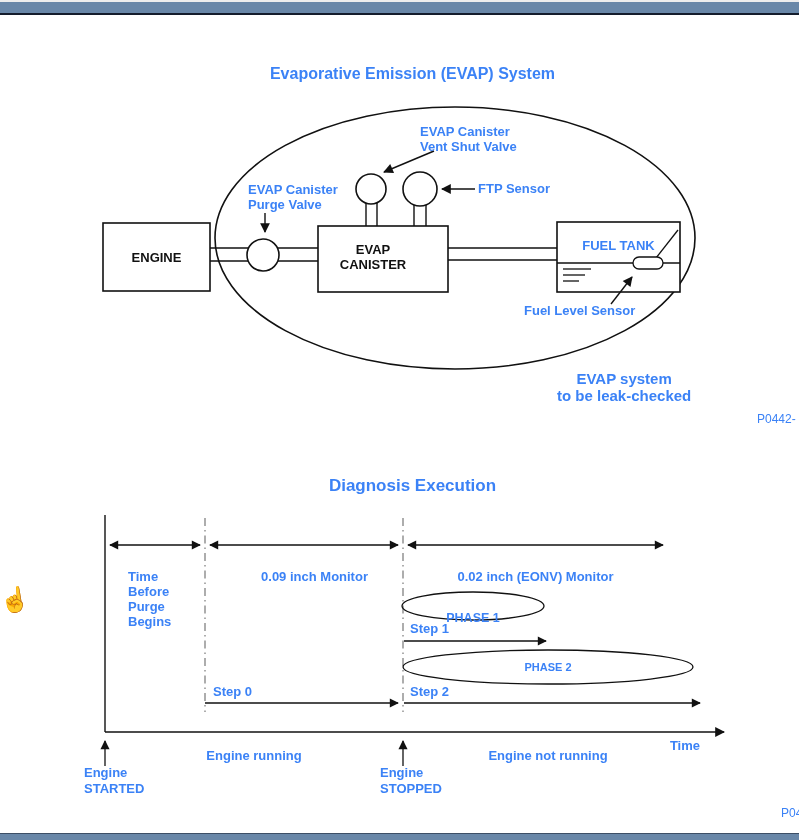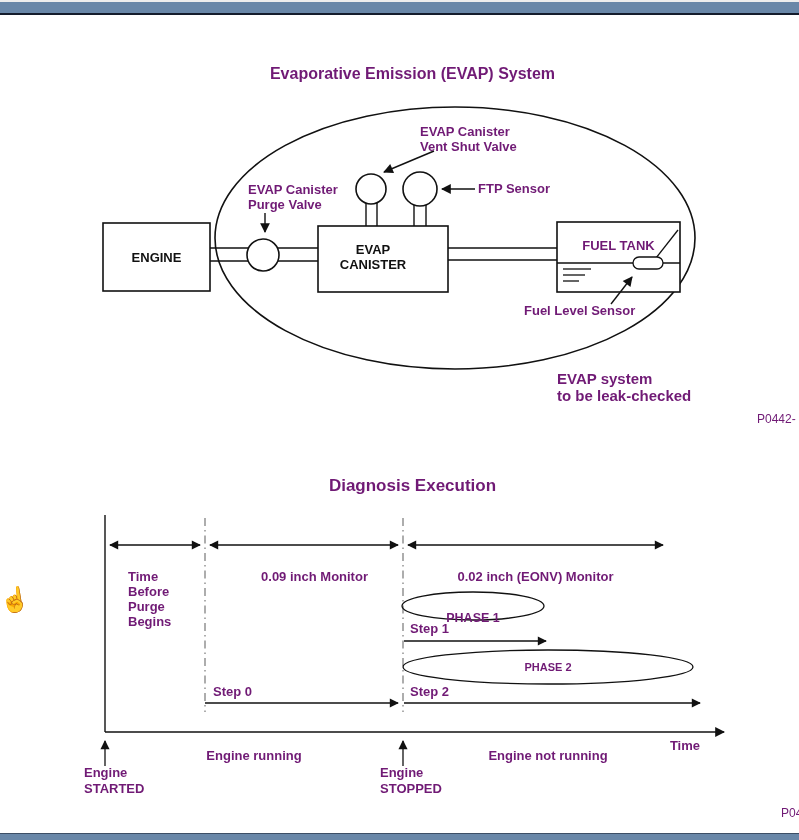--- a/index.html
+++ b/index.html
@@ -8,21 +8,21 @@
     background:#ffffff;
     font-family:"Liberation Sans",sans-serif;
   }
   .topbar-light{position:absolute;left:0;top:0;width:799px;height:2px;background:#ededed;}
   .topbar{position:absolute;left:0;top:2px;width:799px;height:11px;background:#6987a8;}
   .topbar-dark{position:absolute;left:0;top:13px;width:799px;height:2px;background:#141c2c;}
   .bottombar{position:absolute;left:0;top:833px;width:799px;height:7px;background:#6987a8;border-top:1px solid #3d4f66;}
   svg.canvas{position:absolute;left:0;top:0;}
   .lbl{
     position:absolute;font-weight:bold;font-size:13px;line-height:15px;
-    color:#701a75;white-space:pre-line;
+    color:#3b82f6;white-space:pre-line;
   }
   .ctr{text-align:center;}
   .rt{text-align:right;}
   .title{font-size:16px;line-height:19px;}
   .title2{font-size:17px;line-height:20px;}
   .big{font-size:15px;line-height:17px;}
   .code{font-weight:normal;font-size:12px;white-space:nowrap;}
   .boxlbl{display:flex;align-items:center;justify-content:center;position:absolute;font-weight:bold;color:#111;}
   .cursor{
     position:absolute;left:0px;top:586px;font-size:24px;color:#6f6f6f;
@@ -113,21 +113,21 @@
 <div class="lbl" style="left:420px;top:124px;">EVAP Canister
 Vent Shut Valve</div>
 <div class="lbl" style="left:248px;top:182px;">EVAP Canister
 Purge Valve</div>
 <div class="lbl" style="left:478px;top:181px;">FTP Sensor</div>
 <div class="boxlbl" style="left:103px;top:223px;width:107px;height:68px;font-size:13px;">ENGINE</div>
 <div class="boxlbl lbl ctr" style="left:318px;top:242px;width:110px;display:block;">EVAP
 CANISTER</div>
 <div class="lbl ctr" style="left:557px;top:238px;width:123px;">FUEL TANK</div>
 <div class="lbl" style="left:524px;top:303px;">Fuel Level Sensor</div>
-<div class="lbl big" style="left:557px;top:370px;">EVAP system
+<div class="lbl big" style="left:557px;top:370px;text-align:center;">EVAP system
 to be leak-checked</div>
 <div class="lbl code" style="left:757px;top:412px;">P0442-</div>
 
 <div class="lbl ctr title2" style="left:25px;top:476px;width:775px;">Diagnosis Execution</div>
 <div class="lbl" style="left:128px;top:569px;">Time
 Before
 Purge
 Begins</div>
 <div class="lbl ctr" style="left:217px;top:569px;width:195px;">0.09 inch Monitor</div>
 <div class="lbl ctr" style="left:408px;top:569px;width:255px;">0.02 inch (EONV) Monitor</div>

